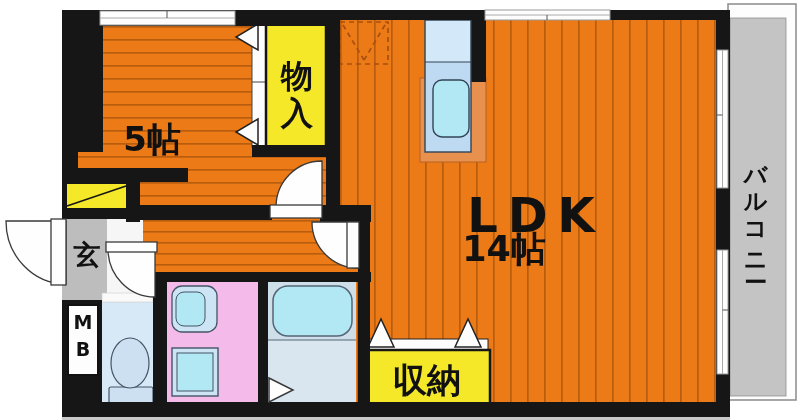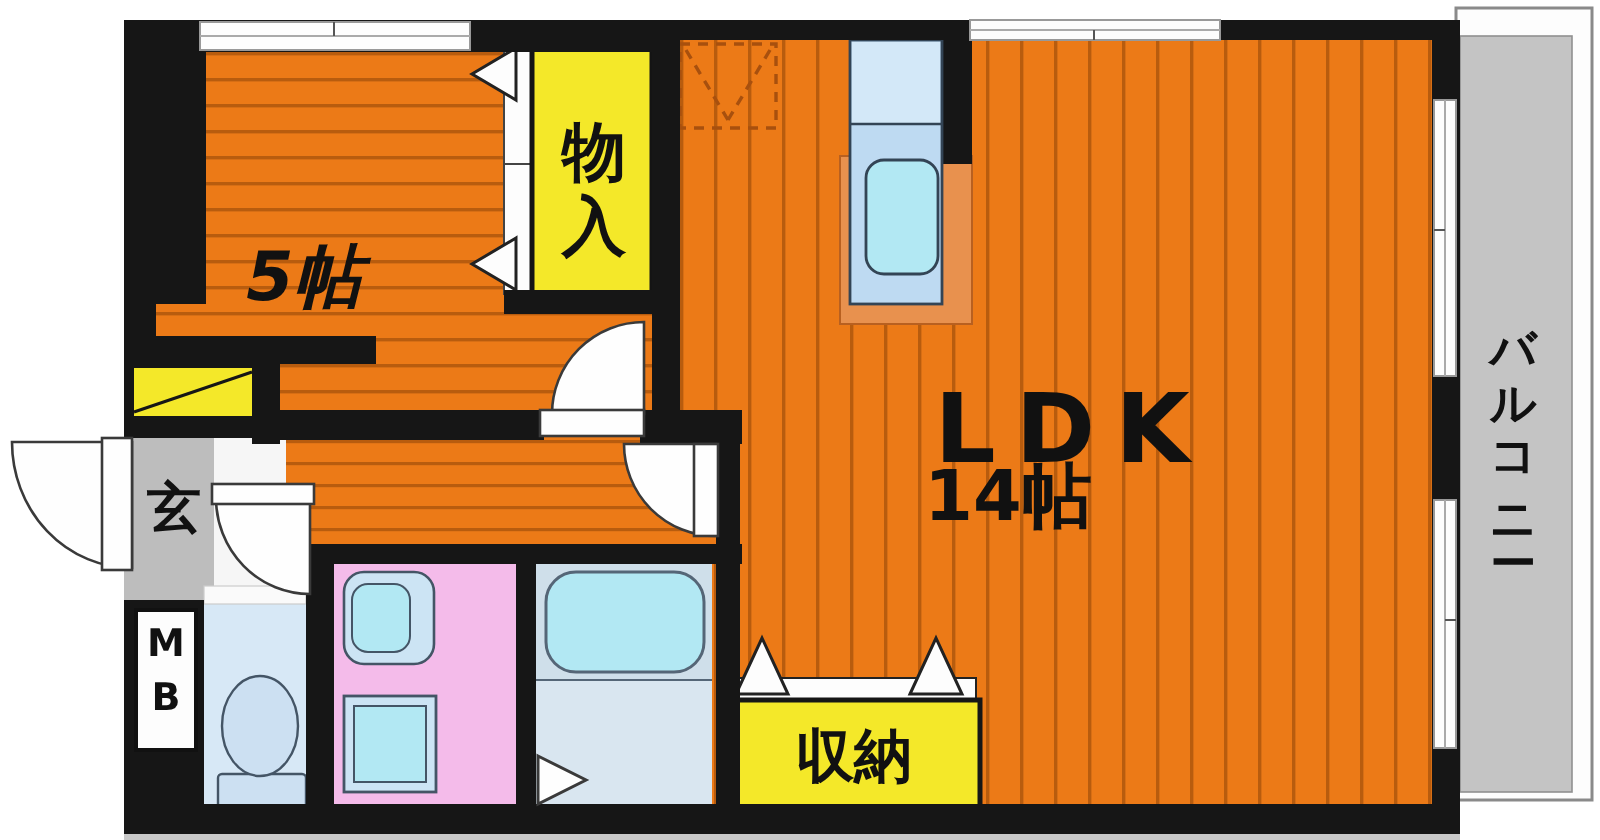--- a/index.html
+++ b/index.html
@@ -153,21 +153,21 @@
     <path d="M 322 207 L 276 207 A 46 46 0 0 1 322 161 Z"></path>
     <rect x="270" y="205" width="52" height="13"></rect>
     <path d="M 358 222 L 312 222 A 46 46 0 0 0 358 268 Z"></path>
     <rect x="347" y="222" width="12" height="46"></rect>
     <polygon points="269,378 293,390 269,402" stroke-width="1.5"></polygon>
   </g>
 
   <rect x="62" y="417" width="668" height="3" fill="#C9C9C9"></rect>
 </svg>
 
-<div class="lbl" style="left:92px;top:122px;width:120px;font-size:34px;font-style:italic;">5帖</div>
+<div class="lbl" style="left:92px;top:122px;width:120px;font-size:34px;">5帖</div>
 <div class="lbl stack" style="left:281px;top:46px;width:31px;font-size:32px;line-height:37px;margin-top:12px;">物入</div>
 <div class="lbl" style="left:455px;top:190px;width:162px;font-size:48px;letter-spacing:10px;">LDK</div>
 <div class="lbl" style="left:444px;top:231px;width:120px;font-size:35px;">14帖</div>
-<div class="lbl" style="left:371px;top:363px;width:112px;font-size:29px;">収納</div>
+<div class="lbl" style="left:371px;top:363px;width:112px;font-size:34px;">収納</div>
 <div class="lbl" style="left:72px;top:241px;width:30px;font-size:27px;">玄</div>
 <div class="lbl stack" style="left:72px;top:309px;width:22px;font-size:19px;line-height:27px;">MB</div>
 <div class="lbl vert" style="left:744px;top:148px;font-size:23px;letter-spacing:4px;">バルコニー</div>
 </div>
 
 </body></html>

